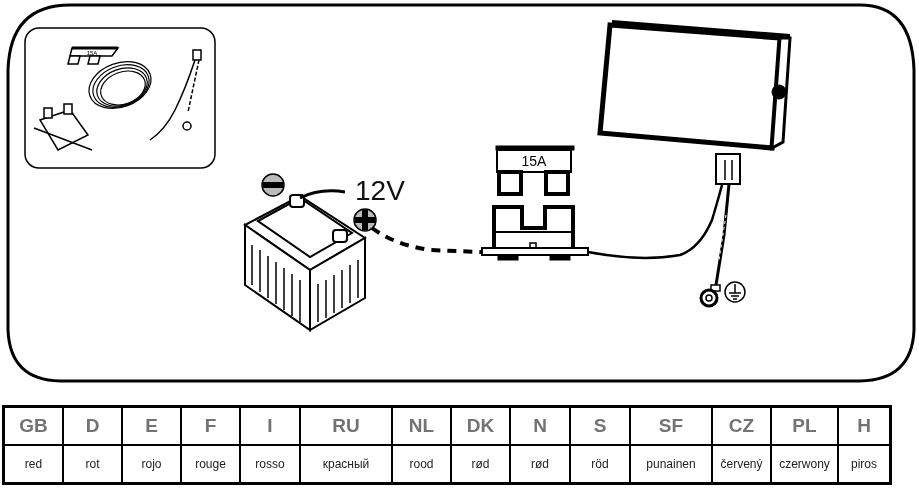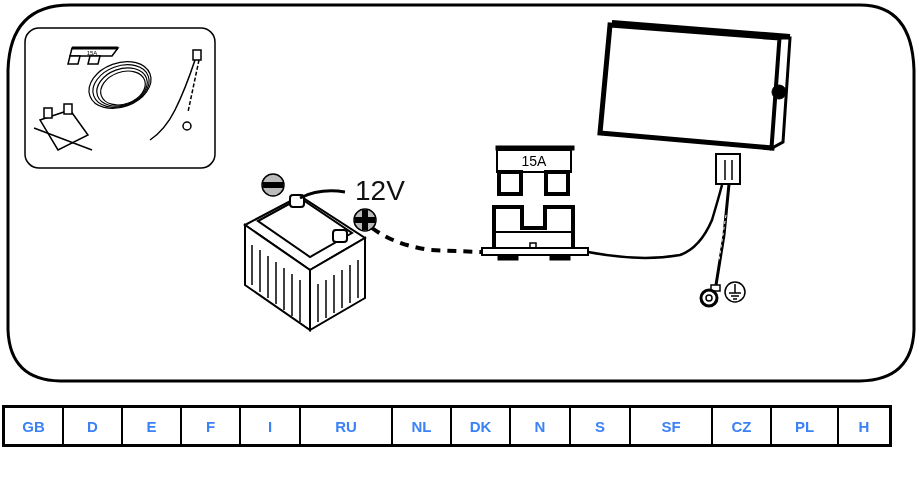--- a/index.html
+++ b/index.html
@@ -1,20 +1,20 @@
 <!DOCTYPE html>
 <html><head>
 <meta charset="utf-8">
 <style>
   html,body{margin:0;padding:0;background:#fff;}
   body{width:919px;height:493px;position:relative;overflow:hidden;font-family:"Liberation Sans",sans-serif;}
   #diagram{position:absolute;left:0;top:0;width:919px;height:400px;}
   #legend-table{position:absolute;left:2px;top:405px;border-collapse:collapse;border:3px solid #000;}
   #legend-table td{border:2px solid #000;text-align:center;padding:0;}
-  #legend-table tr.codes td{height:36px;font-weight:bold;font-size:15px;color:#3b82f6;}
+  #legend-table tr.codes td{height:36px;font-weight:bold;font-size:19px;color:#737373;}
   #legend-table tr.colors td{height:36px;font-size:12px;color:#222;}
   .lbl{font-family:"Liberation Sans",sans-serif;}
 </style>
 </head>
 <body>
 
 <svg id="diagram" viewBox="0 0 919 400" xmlns="http://www.w3.org/2000/svg">
 
   <path d="M70,5 L860,5 Q912,5 914,70 L914,330 Q912,380 860,381 L60,381 Q10,380 8,330 L8,70 Q10,5 70,5 Z" fill="#fff" stroke="#000" stroke-width="3"></path>
 
@@ -149,14 +149,30 @@
     <td style="width:90px">RU</td>
     <td style="width:57px">NL</td>
     <td style="width:57px">DK</td>
     <td style="width:58px">N</td>
     <td style="width:58px">S</td>
     <td style="width:80px">SF</td>
     <td style="width:57px">CZ</td>
     <td style="width:65px">PL</td>
     <td style="width:50px">H</td>
   </tr>
+  <tr class="colors">
+    <td>red</td>
+    <td>rot</td>
+    <td>rojo</td>
+    <td>rouge</td>
+    <td>rosso</td>
+    <td>красный</td>
+    <td>rood</td>
+    <td>rød</td>
+    <td>rød</td>
+    <td>röd</td>
+    <td>punainen</td>
+    <td>červený</td>
+    <td>czerwony</td>
+    <td>piros</td>
+  </tr>
 </tbody>
   </table>
 
 </body></html>

